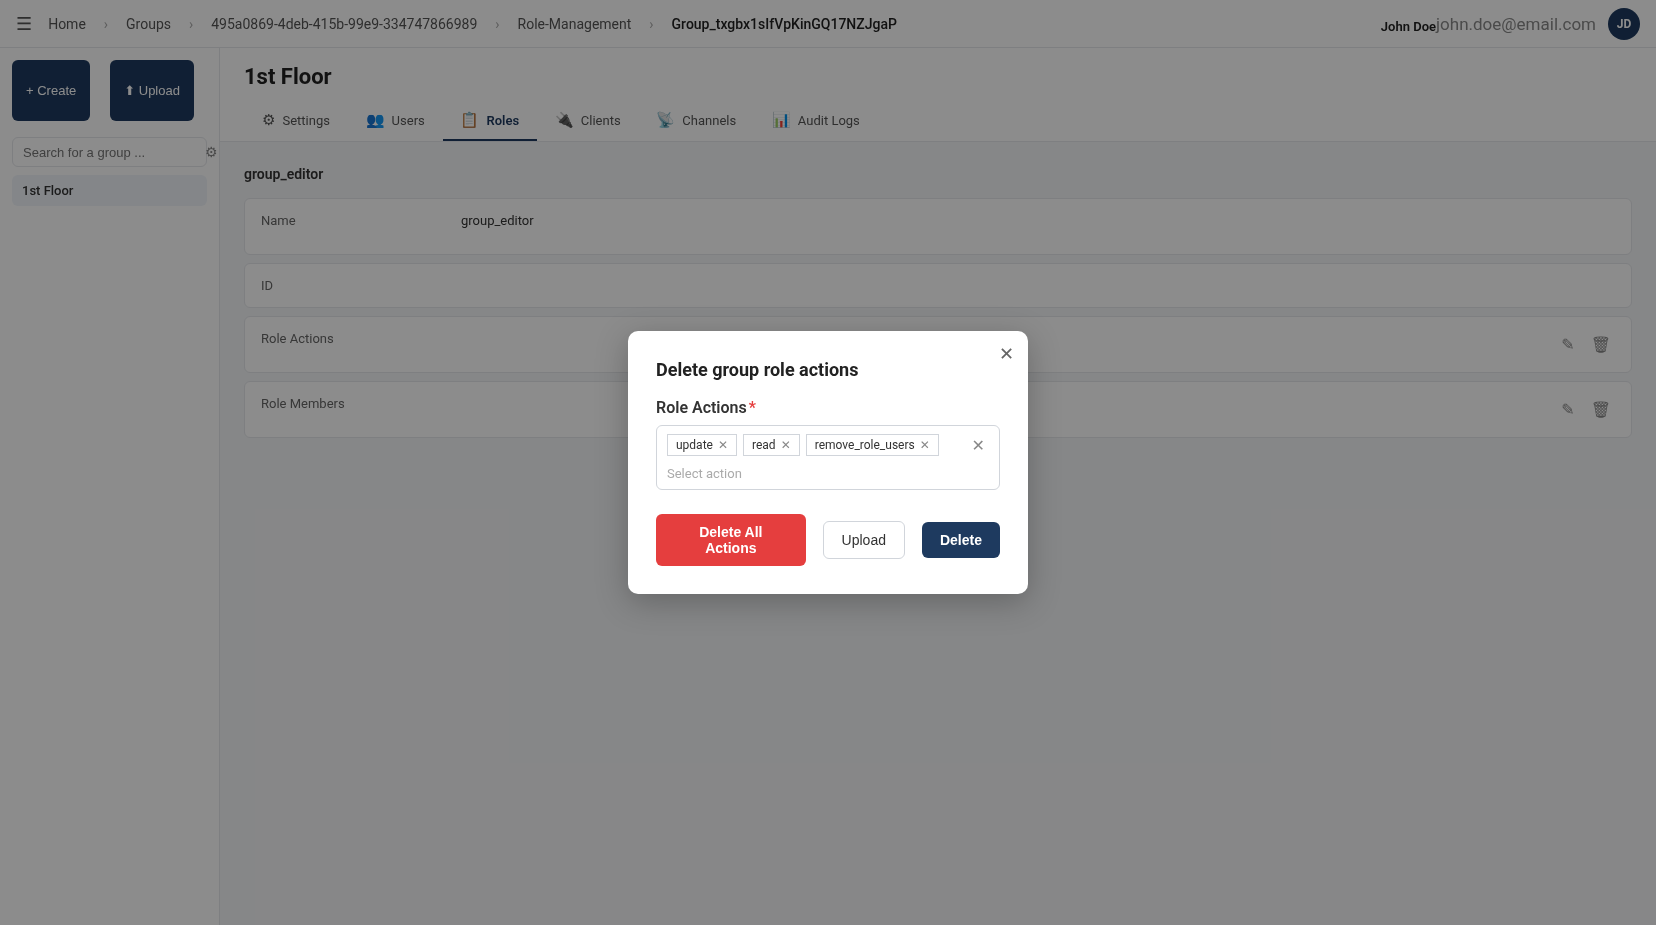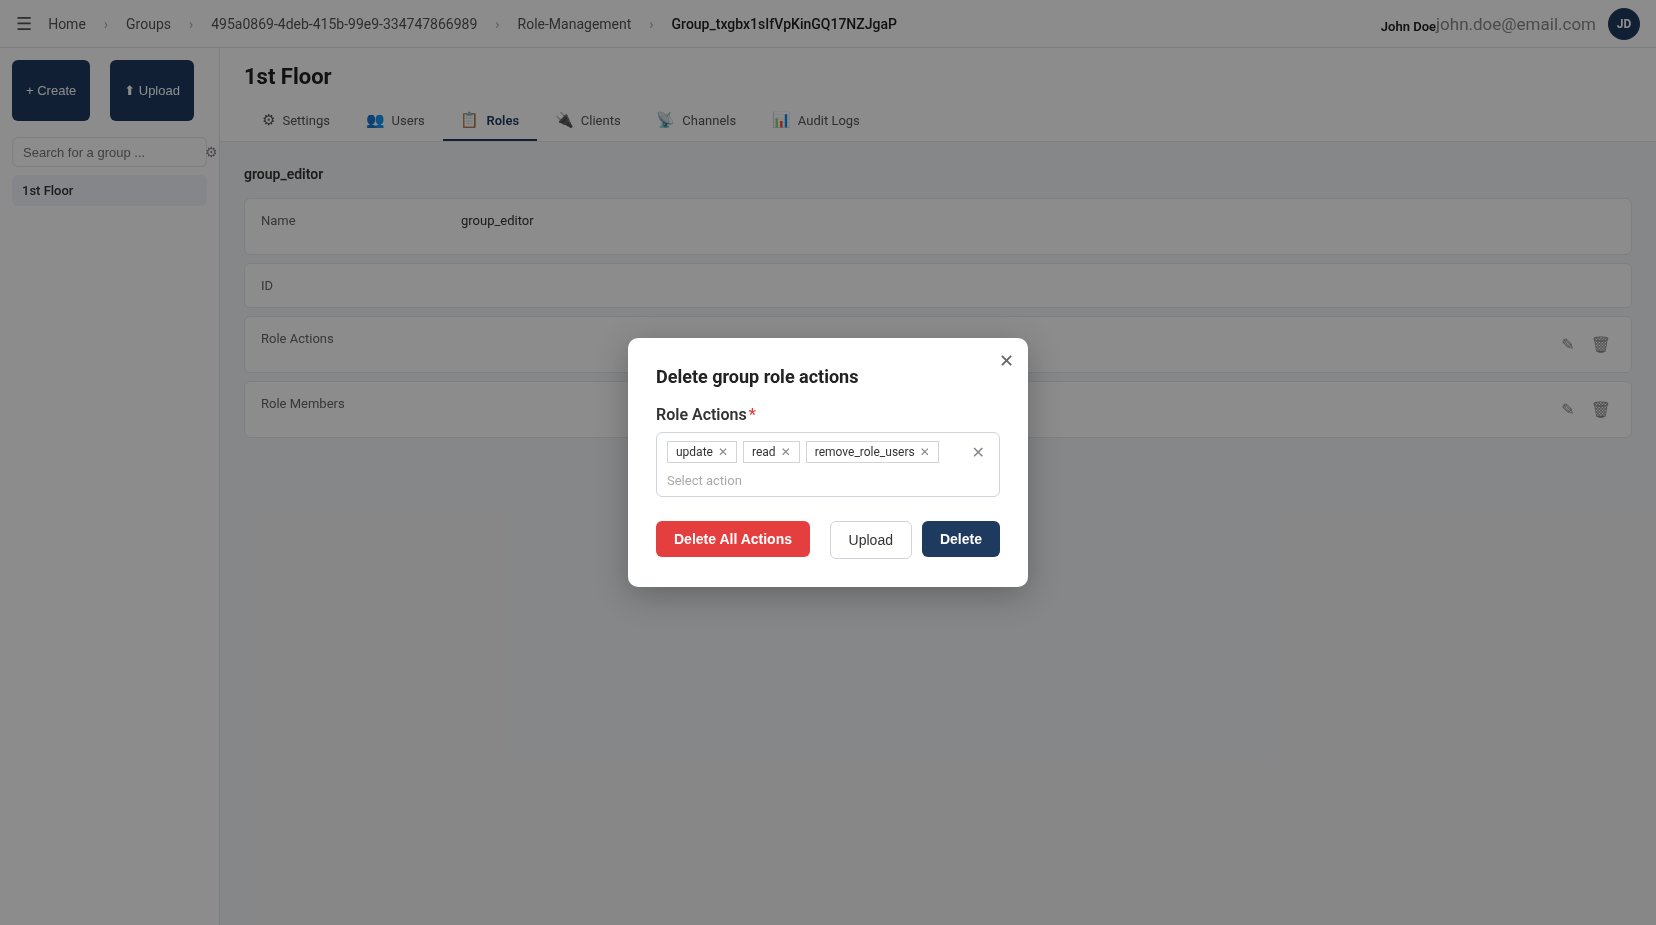--- a/index.html
+++ b/index.html
@@ -302,23 +302,23 @@
       padding: 0 4px;
     }
     .select-placeholder {
       font-size: 13px;
       color: #aaa;
       margin-top: 4px;
       display: block;
     }
     .modal-actions {
       display: flex;
-      align-items: flex-start;
+      align-items: center;
       margin-top: 24px;
-      gap: 10px;
+      gap: 17px;
     }
     .btn-delete-all {
       background: #e53e3e;
       color: #fff;
       border: none;
       border-radius: 6px;
       padding: 10px 18px;
       font-size: 14px;
       font-weight: 600;
       cursor: pointer;

